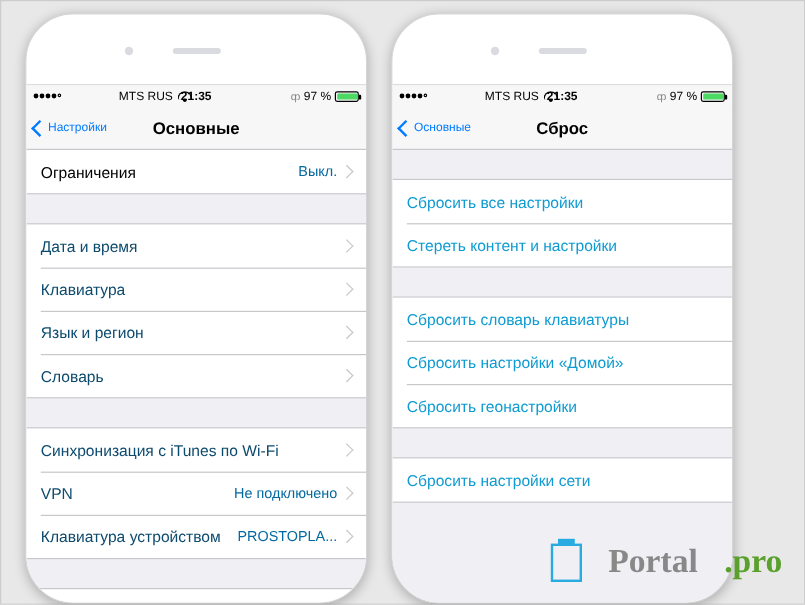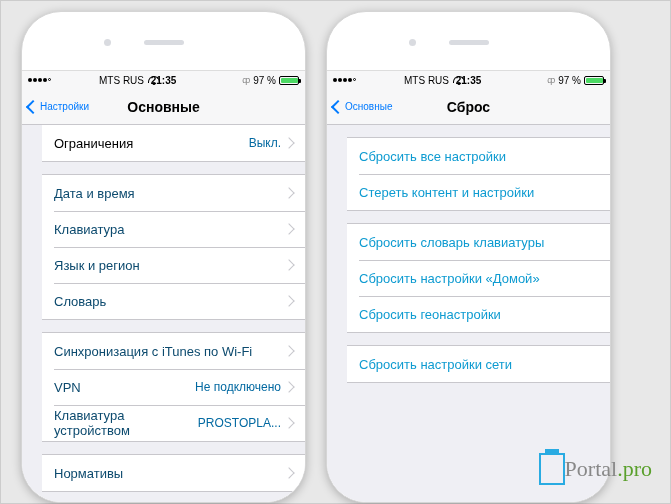--- a/index.html
+++ b/index.html
@@ -91,45 +91,45 @@
       position:relative;
       padding: 0 6px;
     }
     .nav-back {
       display:flex; align-items:center; gap:2px;
       color:#007aff; font-size:10px;
     }
     .chev { width:10px; height:10px; border-left:2px solid #007aff; border-bottom:2px solid #007aff; transform:rotate(45deg);}
     .nav-title { position:absolute; left:50%; transform:translateX(-50%); font-weight:600; font-size:14px; color:#000;}
     
-    .content { flex:1; overflow:hidden;padding-left:20px;}
-    .group { margin-top: 12px; background:#fff; border-top:1px solid #c8c7cc; border-bottom:1px solid #c8c7cc;}
+    .content { flex:1; overflow:hidden;}
+    .group { margin-top: 24px; background:#fff; border-top:1px solid #c8c7cc; border-bottom:1px solid #c8c7cc;}
     .group.first-cut { margin-top:0; border-top:none;}
     .group.first-cut .row:first-child { height:22px; }
     .group.first-cut .row:first-child .label { color:#000;}
     .row {
       min-height: 36px;
       display:flex; align-items:center;
       padding: 0 12px;
       position:relative;
       font-size: 13px;
     }
     .row + .row::before {
       content:""; position:absolute; top:0; left:12px; right:0; height:1px; background:#c8c7cc;
     }
     .label { color:#0c4a6e; flex:1;}
     .row.action .label { color:#0e9bd1; }
     .value { color:#0369a1; font-size:12px; margin-right:4px;}
     .disc { width:8px; height:8px; border-right:1.5px solid #c7c7cc; border-top:1.5px solid #c7c7cc; transform:rotate(45deg);}
     
     .watermark {
       position:absolute; right:18px; bottom:18px;
-      display:flex; align-items:center; gap:0;
+      display:flex; align-items:center; gap:22px;
       font-family: Georgia, serif;
-      color:#888; font-size:22px;
+      color:#888; font-size:28px;font-weight:bold;
     }
     .wm-icon {
       width:26px; height:32px; border:2px solid #29abe2;
       position:relative;
     }
     .wm-icon::before{ content:""; position:absolute; top:-6px; left:4px; right:4px; height:6px; background:#29abe2;}
     .wm-pro { color:#5aa02c; font-family:inherit;}
   </style>
 </head>
 <body>

